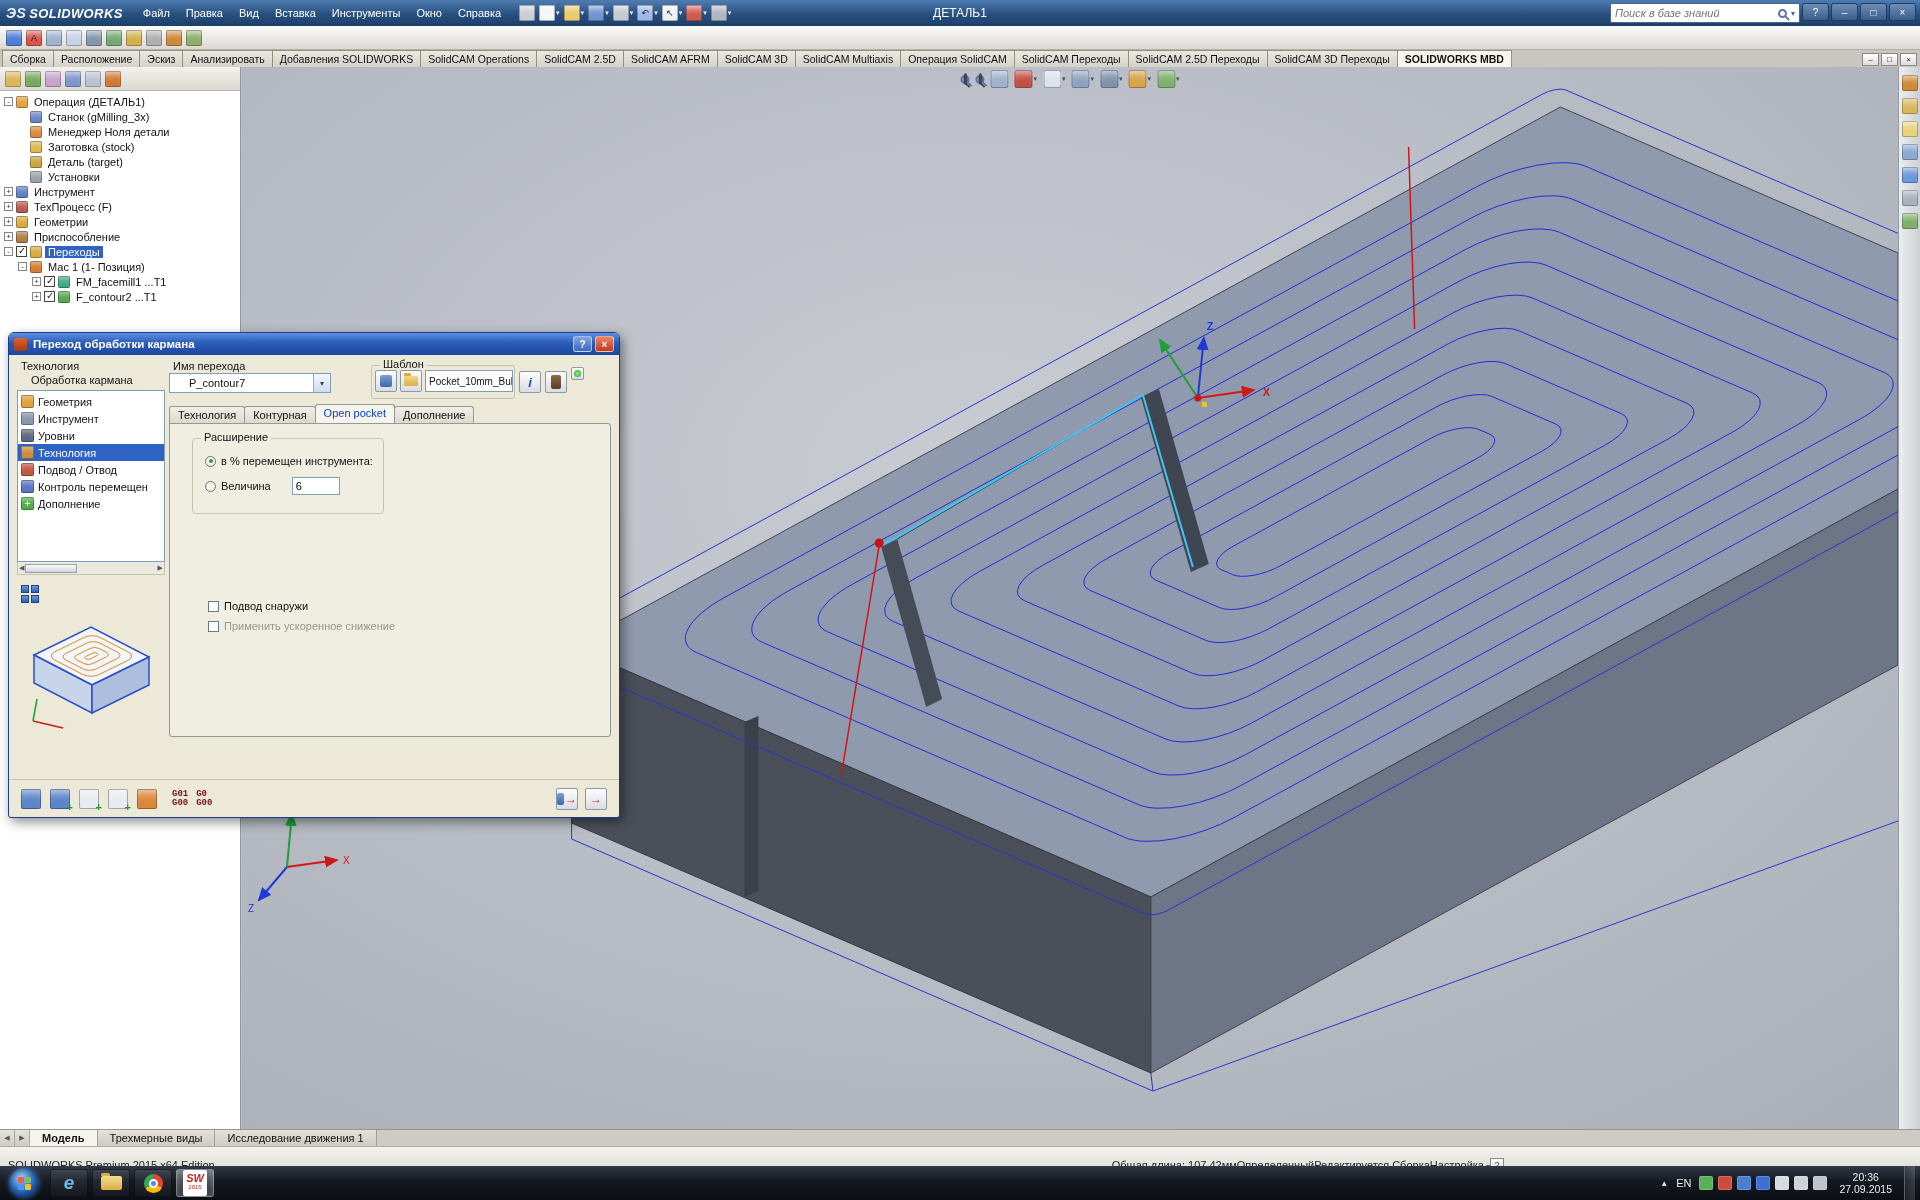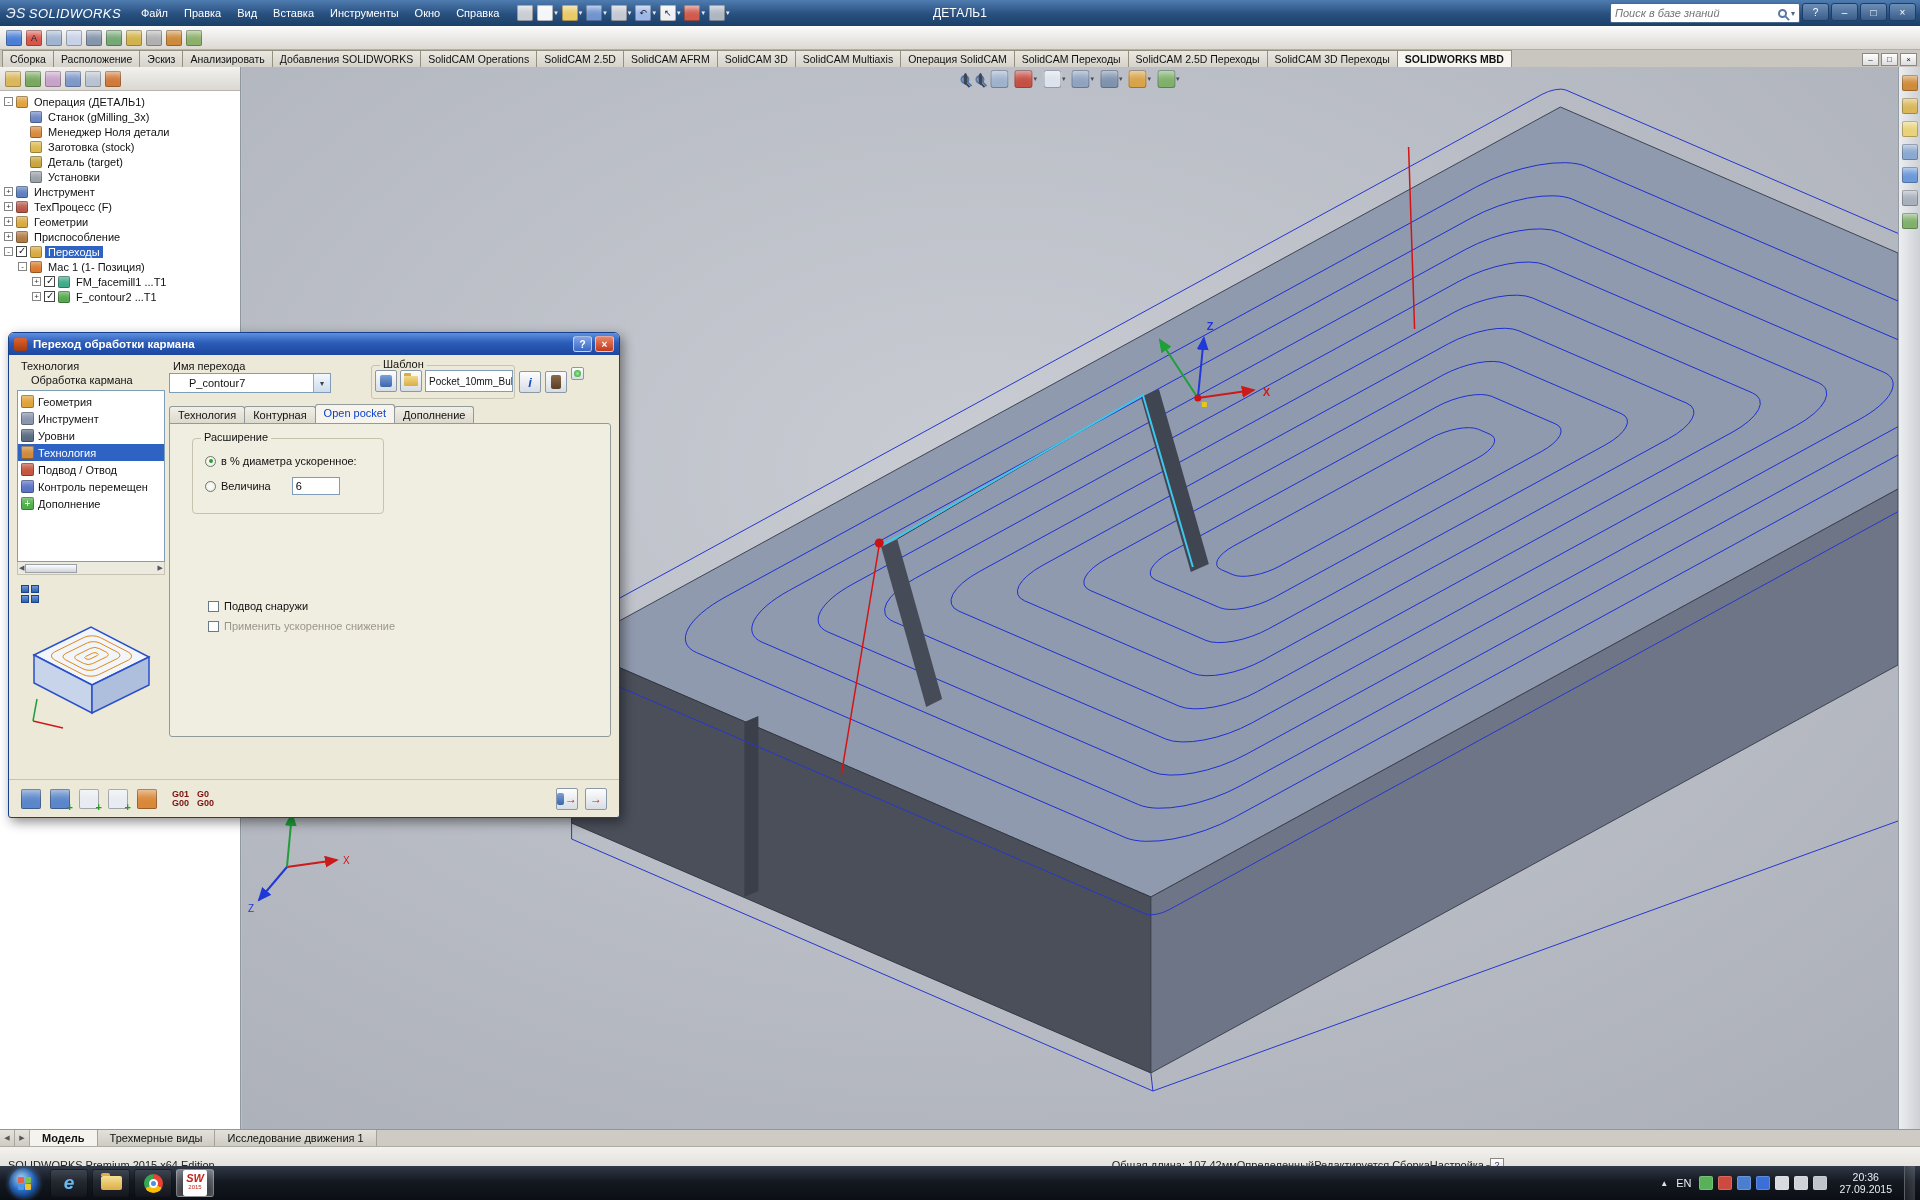--- a/index.html
+++ b/index.html
@@ -1,21 +1,21 @@
 <!DOCTYPE html>
 <html><head>
 <meta charset="utf-8">
 <style>
   *{box-sizing:border-box;margin:0;padding:0}
   html,body{width:1920px;height:1200px}
   body{position:relative;overflow:hidden;font-family:"Liberation Sans",sans-serif;font-size:11px;color:#111;background:#b9bdc6}
 
   
   #titlebar{position:absolute;left:0;top:0;right:0;height:26px;background:linear-gradient(#4f7cb0,#28507f 55%,#1b4068);display:flex;align-items:center;color:#fff;padding:0 6px;z-index:30}
-  .brand{display:flex;align-items:baseline;gap:3px;font-weight:normal;font-style:italic;font-size:13px;letter-spacing:.4px;margin-right:12px;white-space:nowrap}
+  .brand{display:flex;align-items:baseline;gap:3px;font-weight:bold;font-style:italic;font-size:13px;letter-spacing:.4px;margin-right:12px;white-space:nowrap}
   .brand .mark{color:#e8eef6;font-size:14px}
   .menus{display:flex}
   .menu-item{padding:4px 8px;cursor:default;white-space:nowrap}
   .tb1{display:flex;align-items:center;gap:4px;margin-left:10px;color:#e8eef6}
   .tbtn{display:inline-flex;align-items:center;cursor:default}
   .tbtn.caret::after{content:"▾";font-size:7px;margin-left:1px;color:inherit}
   .icon{width:16px;height:16px;border-radius:2px;display:inline-flex;align-items:center;justify-content:center;font-size:9px;color:#223;background:#ccc;box-shadow:inset 0 0 0 1px rgba(0,0,0,.28),inset 0 8px 7px -5px rgba(255,255,255,.75)}
   .doc-title{position:absolute;left:50%;transform:translateX(-50%);font-size:12px;color:#fff;white-space:nowrap}
   .search{position:absolute;right:120px;top:3px;display:flex;align-items:center;background:#fff;border:1px solid #49688c;border-radius:2px;height:20px;width:190px;padding:0 4px;gap:4px}
   .search input{border:none;outline:none;flex:1;font-size:11px;font-style:italic;color:#555;background:transparent;min-width:0}
@@ -115,21 +115,21 @@
   .disabled,.disabled *{color:#9a978a}
   .disabled .radio{border-color:#abab9e}
   .disabled .radio.on::after{background:#a0a094}
   .val{width:48px;height:18px;border:1px solid #7f9db9;font-size:11px;padding:1px 3px;background:#fff;margin-left:16px;font-family:"Liberation Sans",sans-serif}
   .chk{width:11px;height:11px;border:1px solid #69798a;background:#fff;flex:none}
   .grp-chk{position:absolute;left:8px;top:-7px;background:#f0ede1;padding:0 3px;display:flex;align-items:center;gap:5px}
   .chk-row{position:absolute;display:flex;align-items:center;gap:5px}
   .dlg-footer{height:38px;border-top:1px solid #c6c3b3;display:flex;align-items:center;padding:0 12px;gap:9px}
   .f-icon{width:20px;height:20px;border-radius:2px;box-shadow:inset 0 0 0 1px rgba(0,0,0,.3),inset 0 10px 9px -6px rgba(255,255,255,.6);position:relative;cursor:default}
   .f-icon.plus::after{content:"+";position:absolute;right:-3px;bottom:-4px;color:#1f9e1f;font-weight:bold;font-size:11px}
-  .gbadge{display:flex;flex-direction:column;line-height:9px;font-size:9px;font-weight:bold;color:#7a1010;font-family:Liberation Sans, sans-serif;cursor:default}
+  .gbadge{display:flex;flex-direction:column;line-height:9px;font-size:9px;font-weight:bold;color:#7a1010;font-family:Liberation Mono, monospace;cursor:default}
   .f-right{margin-left:auto;display:flex;gap:7px}
   .f-btn{width:22px;height:22px;border:1px solid #8a98a8;background:linear-gradient(#fdfdfd,#d8dde4);border-radius:2px;display:flex;align-items:center;justify-content:center;gap:1px;cursor:default}
   .red-arrow{color:#c42314;font-weight:bold;font-size:12px}
 
   
   #modeltabs{position:absolute;left:0;right:0;top:1129px;height:17px;background:#cecbc4;border-top:1px solid #98958d;display:flex;align-items:stretch}
   .mt-nav{width:15px;display:flex;align-items:center;justify-content:center;font-size:7px;color:#555;border-right:1px solid #aaa79f;background:linear-gradient(#e6e3dc,#cecbc4);cursor:default}
   .mtab{padding:1px 12px;border-right:1px solid #a5a29a;display:flex;align-items:center;background:linear-gradient(#e4e1da,#cecbc4);white-space:nowrap;cursor:default}
   .mtab.active{background:#f5f3ed;font-weight:bold}
   #statusbar{position:absolute;left:0;right:0;top:1146px;height:36px;background:linear-gradient(#f3f2ef,#d7d4cd);border-top:1px solid #aeaba3;display:flex;align-items:center;padding:15px 8px;color:#222}
@@ -624,21 +624,21 @@
           <span class="dtab">Контурная</span>
           <span class="dtab active">Open pocket</span>
           <span class="dtab">Дополнение</span>
         </div>
 
       <div class="dlg-page">
         <div class="grp grp1">
           <span class="grp-title">Расширение</span>
           <div class="radio-row" style="margin-top:16px">
             <span class="radio on"></span>
-            <span>в % диаметра ускоренное:</span>
+            <span>в % перемещен инструмента:</span>
           </div>
           <div class="radio-row">
             <span class="radio"></span>
             <span>Величина</span>
             <input class="val" value="6" style="">
           </div>
         </div>
 
 
         <div class="chk-row" style="left:38px;top:176px">

